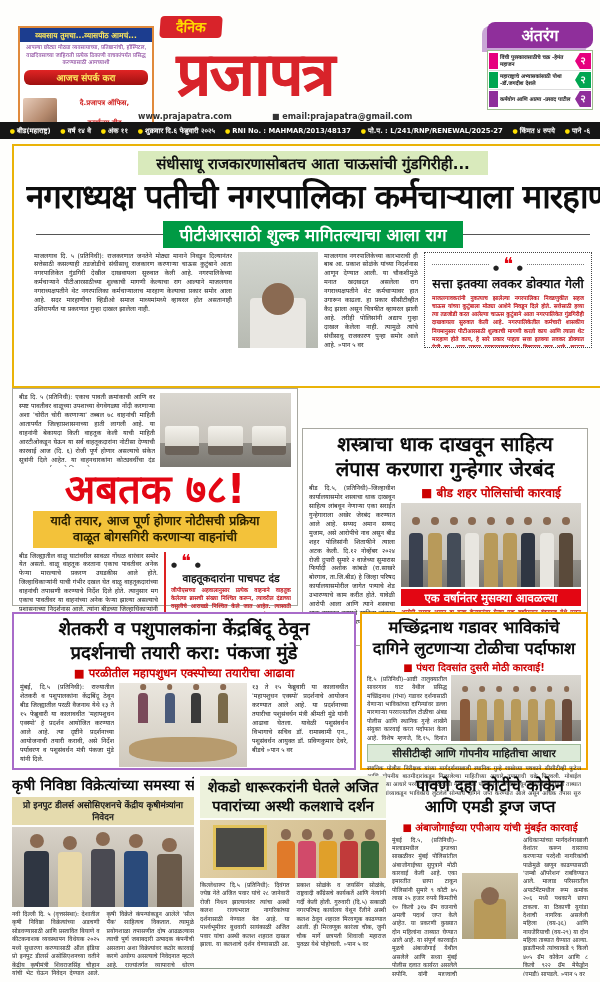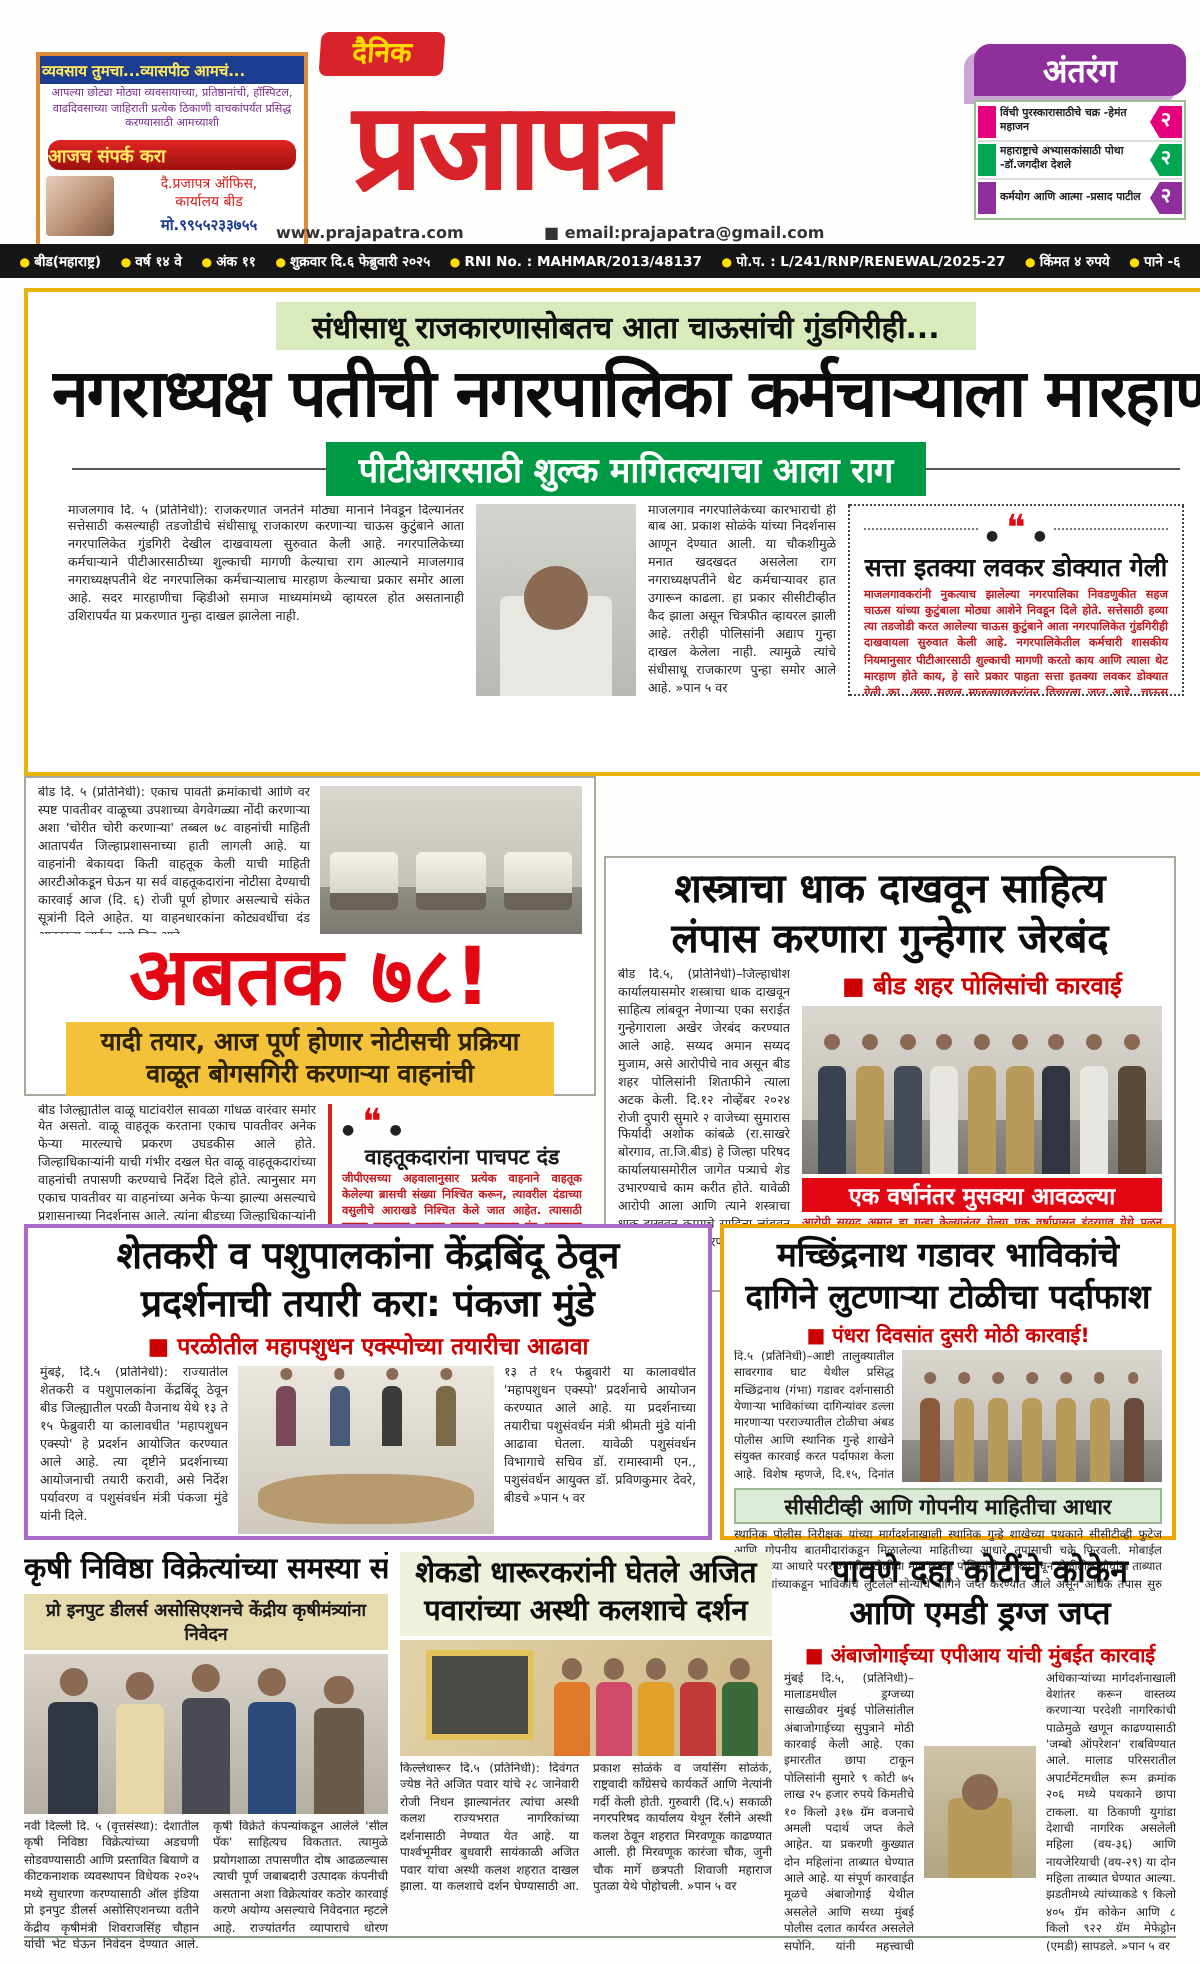--- a/index.html
+++ b/index.html
@@ -3,27 +3,27 @@
 <meta charset="utf-8">
 <style>
   html,body{margin:0;padding:0;background:#e8e8e4;}
   .page{position:relative;width:600px;height:982px;margin:0 auto;background:#fefefc;
         font-family:"DejaVu Sans","Liberation Sans",sans-serif;color:#1a1a1a;overflow:hidden;}
   .abs{position:absolute;}
   .box{position:absolute;background:#fff;border:1px solid #b0b0a8;}
 
   
   .ad-box{left:18px;top:26px;width:132px;height:96px;border:2px solid #e08a3c;background:#fff;font-size:6px;overflow:hidden;}
-  .ad-head{background:#1c3d8f;color:#ffe95e;font-weight:bold;font-size:7.5px;padding:2px 1px;}
+  .ad-head{background:#1c3d8f;color:#ffe95e;font-weight:bold;font-size:7.5px;text-align:center;padding:2px 1px;}
   .ad-body{color:#7a2d8f;font-size:5.6px;line-height:1.35;text-align:center;padding:2px 3px;}
-  .ad-cta{background:linear-gradient(#e02424,#9e1010);color:#ffe95e;font-weight:bold;font-size:9px;text-align:left;padding:1px 0;border-radius:6px;margin:1px 4px;}
+  .ad-cta{background:linear-gradient(#e02424,#9e1010);color:#ffe95e;font-weight:bold;font-size:9px;text-align:center;padding:1px 0;border-radius:6px;margin:1px 4px;}
   .ad-foot{display:flex;gap:3px;padding:2px 3px;align-items:center;}
   .ad-photo{width:34px;height:30px;flex:none;background:linear-gradient(135deg,#e8cdbb,#b58a6e 60%,#7e5a43);border-radius:2px;}
   .ad-addr{flex:1;text-align:center;}
-  .ad-office{color:#d0201f;font-weight:normal;font-size:7px;line-height:1.3;}
+  .ad-office{color:#d0201f;font-weight:bold;font-size:7px;line-height:1.3;margin-top:11px;}
   .ad-phone{color:#1c3d8f;font-weight:bold;font-size:7.5px;margin-top:1px;}
 
   .daily-tag{left:160px;top:16px;width:62px;height:22px;background:#d8232a;color:#ffd900;font-weight:800;
              font-size:14px;text-align:center;line-height:22px;border-radius:4px;transform:skewX(-4deg);}
   .logo{left:112px;top:34px;width:286px;height:80px;color:#d8232a;font-weight:800;font-size:60px;line-height:80px;
         text-align:center;letter-spacing:-1px;text-shadow:1px 0 #d8232a;}
   .mast-web{left:138px;top:112px;width:130px;font-size:8px;font-weight:bold;color:#333;}
   .mast-mail{left:272px;top:112px;width:150px;font-size:8px;font-weight:bold;color:#333;}
 
   .antarang{left:487px;top:22px;width:106px;height:100px;}
@@ -55,21 +55,21 @@
   .bodytext{font-size:6.3px;line-height:1.42;text-align:justify;color:#222;overflow:hidden;}
   .qbox{border:1.5px dotted #444;padding:2px 7px;overflow:hidden;}
   .qmarks{display:flex;align-items:center;gap:4px;}
   .qmarks .dots{flex:1;border-top:1.5px dotted #777;}
   .qmarks .dot::before{content:"●";color:#222;font-size:7px;}
   .qmarks .glyph::before{content:"❝";color:#e30613;font-size:18px;line-height:10px;}
   .qtitle{text-align:center;font-size:12.5px;font-weight:800;color:#111;margin:1px 0 2px;}
   .qtext{font-size:5.7px;line-height:1.45;text-align:justify;color:#c11a1f;font-weight:bold;}
 
   
-  .sandbox{left:12px;top:388px;width:286px;height:160px;border:1px solid #a8a8a0;padding:4px 6px;box-sizing:border-box;}
+  .sandbox{left:12px;top:388px;width:286px;height:218px;border:1px solid #a8a8a0;padding:4px 6px;box-sizing:border-box;}
   .introrow{display:flex;gap:5px;height:74px;}
   .introrow .bodytext{width:136px;flex:none;}
   .ph-trucks{flex:1;position:relative;background:linear-gradient(180deg,#cdb68d 0%,#b29a72 45%,#9f8660 100%);}
   .truck{position:absolute;bottom:16%;width:26%;height:40%;background:linear-gradient(#f4f2ec,#d8d5cc 70%,#6b6259 70%);border-radius:3px;}
   .abtak{text-align:center;font-size:40px;font-weight:800;color:#e30613;line-height:1.05;margin:1px 0;}
   .deck{background:#f3c23a;color:#2e2300;text-align:center;font-size:12.5px;font-weight:800;line-height:1.3;
         padding:2px 4px;margin:0 14px;}
   .sandrow{display:flex;gap:6px;margin-top:4px;height:78px;}
   .sandrow .bodytext{flex:1;}
   .qbox2{width:120px;flex:none;border-left:2px solid #d22;padding-left:5px;overflow:hidden;}

